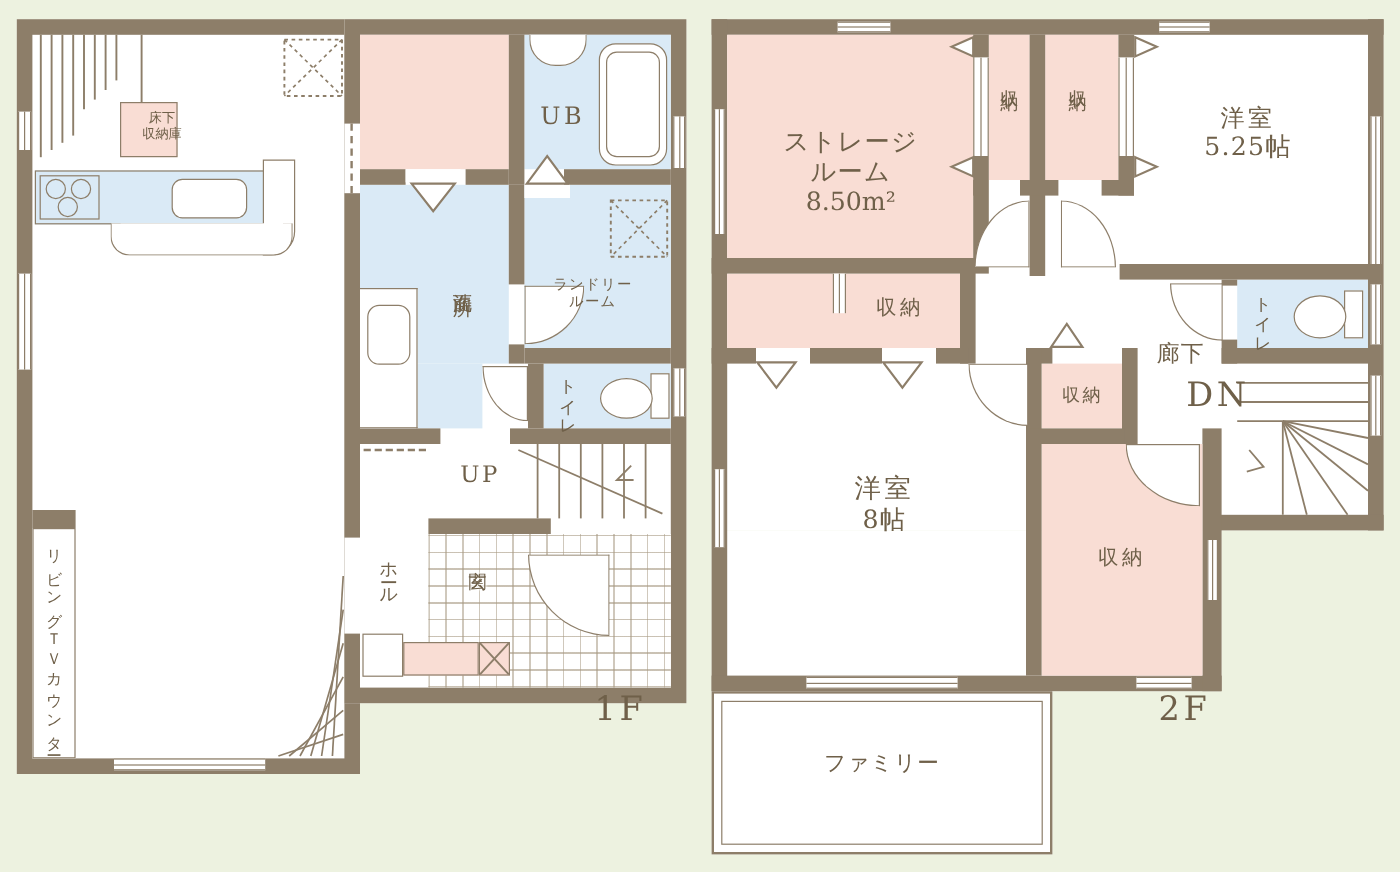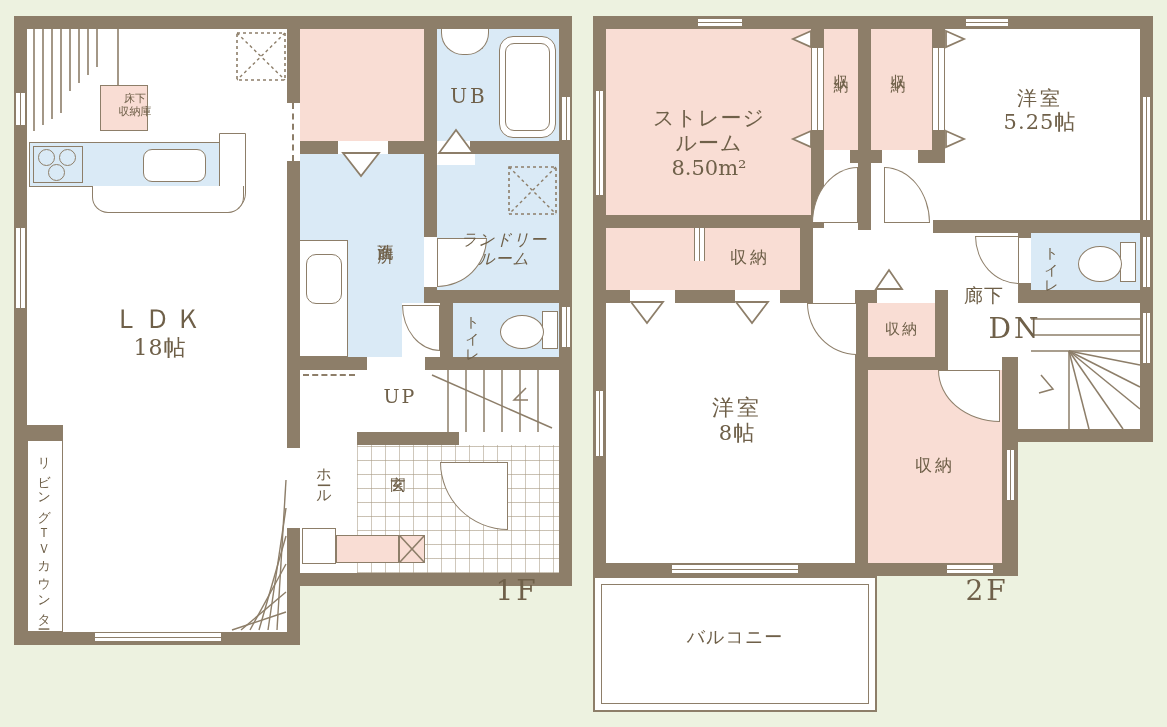--- a/index.html
+++ b/index.html
@@ -160,27 +160,23 @@
   <div class="tile" style="left:357px;top:445px;width:202px;height:128px;"></div>
   <div class="arc" style="left:440px;top:462px;width:68px;height:68px;border-radius:0 0 0 100%;"></div>
   <div class="box" style="left:302px;top:528px;width:34px;height:36px;"></div>
   <div class="pbox" style="left:336px;top:535px;width:63px;height:28px;"></div>
   <div class="pbox" style="left:399px;top:535px;width:26px;height:28px;"></div>
   <svg style="left:399px;top:535px;" width="26" height="28" viewBox="0 0 26 28">
     <line x1="1" y1="1" x2="25" y2="27" stroke="#8d7e69" stroke-width="1.6"></line>
     <line x1="25" y1="1" x2="1" y2="27" stroke="#8d7e69" stroke-width="1.6"></line>
   </svg>
 
-  <div class="lbl" style="left:90px;top:303px;width:140px;">
-    <span style="font-size:27px;letter-spacing:4px;">ＬＤＫ</span><br>
-    <span style="font-size:22px;">18帖</span>
-  </div>
   <div class="lbl" style="left:441px;top:84px;width:56px;font-size:20px;letter-spacing:3px;">UB</div>
   <div class="lbl vert" style="left:376px;top:231px;font-size:16px;">洗面所</div>
-  <div class="lbl" style="left:449px;top:230px;width:110px;font-size:16px;font-style:italic;">
+  <div class="lbl" style="left:439px;top:230px;width:110px;font-size:12px;">
     <span>ランドリー</span><br><span>ルーム</span>
   </div>
   <div class="lbl vert" style="left:464px;top:306px;font-size:14px;letter-spacing:1px;">トイレ</div>
   <div class="lbl" style="left:376px;top:385px;width:48px;font-size:19px;letter-spacing:2px;">UP</div>
   <div class="lbl vert" style="left:315px;top:458px;font-size:15px;">ホール</div>
   <div class="lbl vert halo" style="left:389px;top:464px;font-size:15px;">玄関</div>
   <div class="lbl cap" style="left:482px;top:574px;width:70px;">1F</div>
 
   <div class="room white" style="left:593px;top:16px;width:560px;height:426px;"></div>
   <div class="room white" style="left:593px;top:442px;width:425px;height:134px;"></div>
@@ -300,16 +296,16 @@
   <div class="lbl vert" style="left:1043px;top:237px;font-size:14px;letter-spacing:1px;">トイレ</div>
   <div class="lbl" style="left:952px;top:284px;width:64px;font-size:19px;">廊下</div>
   <div class="lbl" style="left:988px;top:312px;width:54px;font-size:28px;letter-spacing:3px;">DN</div>
   <div class="lbl" style="left:708px;top:247px;width:84px;font-size:17px;letter-spacing:3px;">収納</div>
   <div class="lbl" style="left:871px;top:320px;width:62px;font-size:15px;letter-spacing:2px;">収納</div>
   <div class="lbl" style="left:672px;top:395px;width:130px;">
     <span style="font-size:22px;letter-spacing:3px;">洋室</span><br>
     <span style="font-size:21px;">8帖</span>
   </div>
   <div class="lbl" style="left:903px;top:455px;width:64px;font-size:17px;letter-spacing:3px;">収納</div>
-  <div class="lbl" style="left:670px;top:626px;width:130px;font-size:18px;">バルコニー</div>
+  <div class="lbl" style="left:670px;top:626px;width:130px;font-size:18px;">ファミリー</div>
   <div class="lbl cap" style="left:952px;top:574px;width:70px;">2F</div>
 
 </div>
 
 </body></html>

